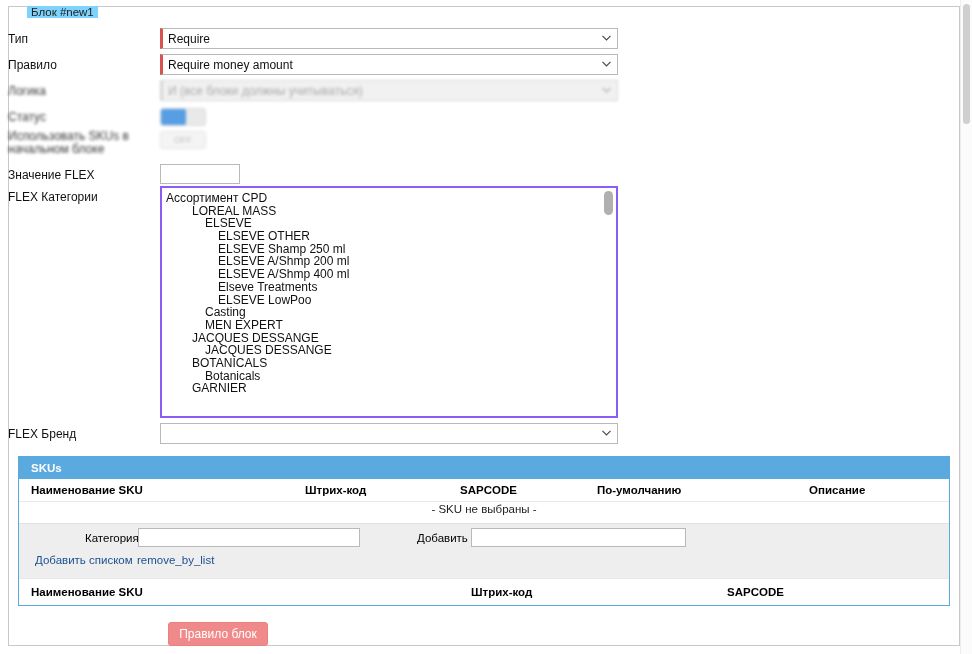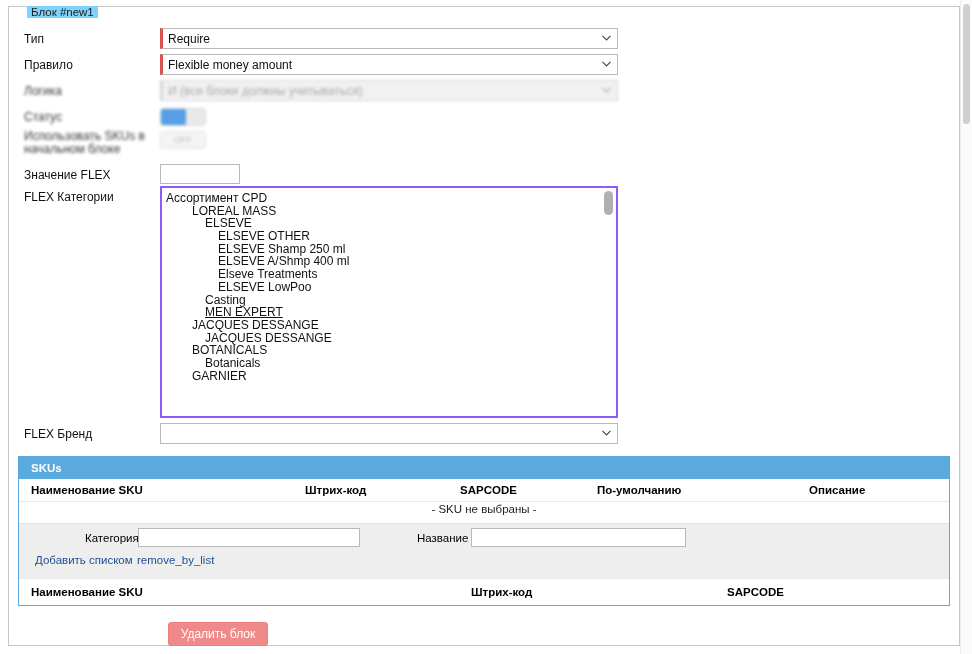--- a/index.html
+++ b/index.html
@@ -43,21 +43,20 @@
     width: 100%;
     height: 26px;
   }
   .lbl {
     position: absolute;
     left: 8px;
     top: 4px;
     font-size: 12px;
     color: #111;
     white-space: nowrap;
-    margin-left: 16px;
   }
   .field {
     position: absolute;
     left: 160px;
   }
   select.sel, .selbox {
     width: 458px;
     height: 21px;
     box-sizing: border-box;
     border: 1px solid #b9b9b9;
@@ -347,21 +346,21 @@
             </svg>
         </span>
       </div>
     </div>
   </div>
 
   <div class="row" style="top:54px;">
     <div class="lbl">Правило</div>
     <div class="field">
       <div class="selbox">
-        <span class="txt">Flexible money amount</span>
+        <span class="txt">Require money amount</span>
         <span class="caret">
           <svg width="9" height="6" viewBox="0 0 9 6">
               <path d="M0.5 0.8 L4.5 5 L8.5 0.8" fill="none" stroke="#444" stroke-width="1.1"></path>
             </svg>
         </span>
       </div>
     </div>
   </div>
 
   <div class="row" style="top:80px;">
@@ -403,25 +402,26 @@
 
   <div class="lbl" style="position:absolute; left:8px; top:190px;">FLEX Категории</div>
 
   <div class="listbox">
     <div class="listinner" id="cat-list">
         <div class="opt" style="padding-left: 0px;">Ассортимент CPD</div>
         <div class="opt" style="padding-left: 26px;">LOREAL MASS</div>
         <div class="opt" style="padding-left: 39px;">ELSEVE</div>
         <div class="opt" style="padding-left: 52px;">ELSEVE OTHER</div>
         <div class="opt" style="padding-left: 52px;">ELSEVE Shamp 250 ml</div>
+        <div class="opt" style="padding-left: 52px;">ELSEVE A/Shmp 200 ml</div>
         <div class="opt" style="padding-left: 52px;">ELSEVE A/Shmp 400 ml</div>
         <div class="opt" style="padding-left: 52px;">Elseve Treatments</div>
         <div class="opt" style="padding-left: 52px;">ELSEVE LowPoo</div>
         <div class="opt" style="padding-left: 39px;">Casting</div>
-        <div class="opt" style="padding-left: 39px; text-decoration: underline;">MEN EXPERT</div>
+        <div class="opt" style="padding-left: 39px;">MEN EXPERT</div>
         <div class="opt" style="padding-left: 26px;">JACQUES DESSANGE</div>
         <div class="opt" style="padding-left: 39px;">JACQUES DESSANGE</div>
         <div class="opt" style="padding-left: 26px;">BOTANICALS</div>
         <div class="opt" style="padding-left: 39px;">Botanicals</div>
         <div class="opt" style="padding-left: 26px;">GARNIER</div>
       </div>
     <div class="scrollbar">
       <div class="thumb"></div>
     </div>
   </div>
@@ -449,32 +449,32 @@
       <span style="left:441px;">SAPCODE</span>
       <span style="left:578px;">По-умолчанию</span>
       <span style="left:790px;">Описание</span>
     </div>
 
     <div class="noskus">- SKU не выбраны -</div>
 
     <div class="skuform">
       <span class="catlbl">Категория</span>
       <select></select>
-      <span class="namelbl">Название</span>
+      <span class="namelbl">Добавить</span>
       <input type="text" value="" style="">
       <span class="lnk" style="left:16px;">Добавить списком</span>
       <span class="lnk" style="left:118px;">remove_by_list</span>
     </div>
 
     <div class="skucols2">
       <span style="left:12px;">Наименование SKU</span>
       <span style="left:452px;">Штрих-код</span>
       <span style="left:708px;">SAPCODE</span>
     </div>
   </div>
 
-  <button class="delbtn">Удалить блок</button>
+  <button class="delbtn">Правило блок</button>
 
   <div class="pagescroll">
     <div class="pthumb"></div>
   </div>
 
 </div>
 
 </body></html>

